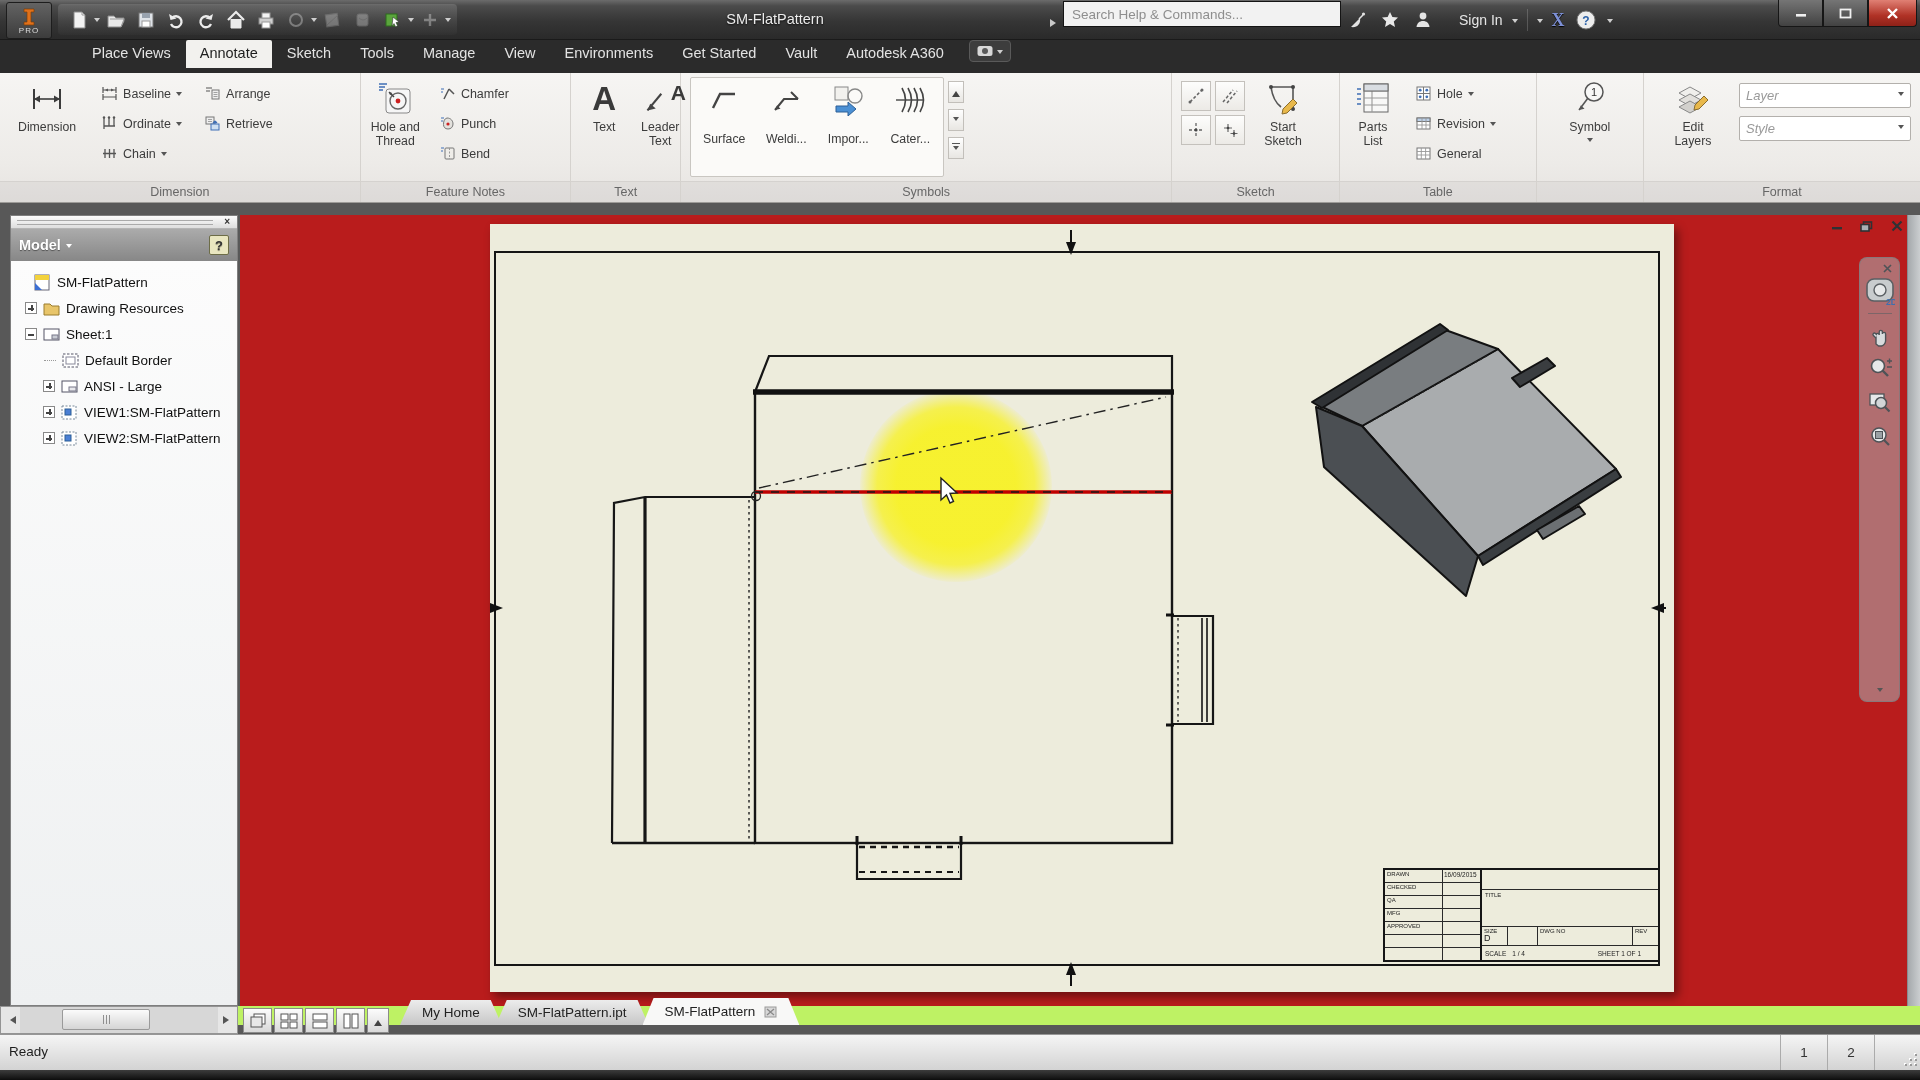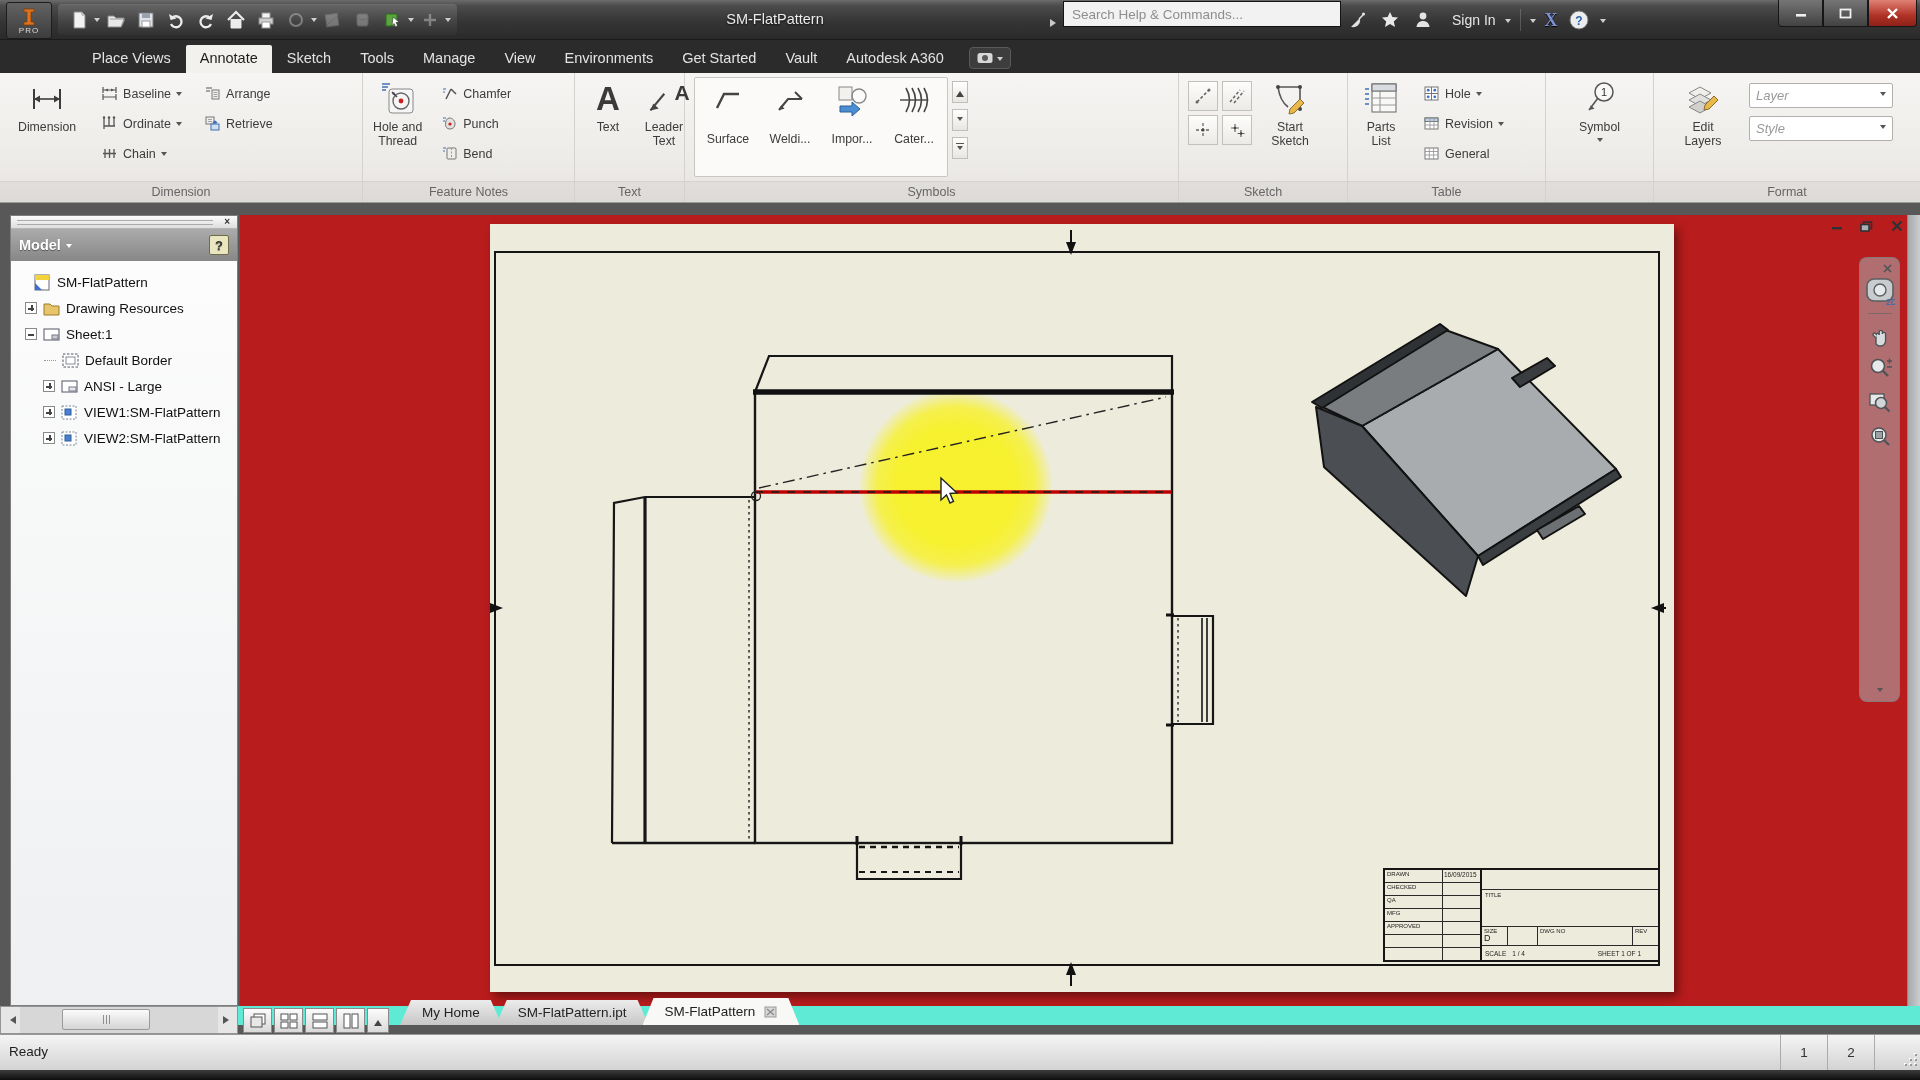--- a/index.html
+++ b/index.html
@@ -23,32 +23,32 @@
   .caret.dk { border-top-color:#555; }
   .wintitle { position:absolute; left:575px; top:0; width:400px; height:40px; line-height:38px; text-align:center;
     color:#ececec; font-size:14.5px; text-shadow:0 1px 2px rgba(0,0,0,.8); }
   .searchwrap { position:absolute; left:1050px; top:1px; display:flex; align-items:flex-end; }
   .search-expander { width:0; height:0; border:4px solid transparent; border-left:6px solid #c9c9c9; margin-right:3px; }
   .searchbox { width:278px; height:26px; background:#f2f2f2; border:1px solid #141414; font-size:13.5px;
     padding:0 8px; color:#555; font-family:"Liberation Sans",sans-serif; }
   .searchbox::placeholder { color:#8e8e8e; }
   .tbright { position:absolute; left:1345px; top:0; height:40px; display:flex; align-items:center; gap:9px; }
   .tbico { width:24px; height:24px; display:flex; align-items:center; justify-content:center; }
-  .signin-label { color:#e6e6e6; font-size:14px; margin-left:8px; }
+  .signin-label { color:#e6e6e6; font-size:14px; margin-left:15px; }
   .tbsep { width:1px; height:22px; background:rgba(255,255,255,.18); }
   .exchange-x { font-size:18px; font-weight:bold; color:#7d90d6; text-shadow:0 1px 1px #000; font-family:"Liberation Serif",serif; }
   .winbtns { position:absolute; right:3px; top:0; display:flex; }
   .wb { width:45px; height:27px; display:flex; align-items:center; justify-content:center;
     background:linear-gradient(#757575,#424242); border:1px solid #161616; border-top:none; }
   .wb.first { border-radius:0 0 0 4px; }
   .wb.close { background:linear-gradient(#e08074,#b03226 60%,#8e2118); width:49px; border-radius:0 0 4px 0; }
 
   
   .menubar { position:absolute; top:40px; left:0; width:100%; height:33px; background:#2b2b2b;
-    display:flex; align-items:flex-end; padding-left:78px; z-index:40; }
+    display:flex; padding-left:78px; z-index:40; }
   .mtab { height:28px; line-height:27px; padding:0 14px; color:#e3e3e3; font-size:14.5px; margin-right:1px; cursor:default; }
   .mtab.active { background:#f2f1ee; color:#1d1d1d; border-radius:2px 2px 0 0; }
   .capturebox { height:22px; margin:0 0 4px 10px; display:flex; align-items:center; gap:4px;
     background:#3d3d3d; border:1px solid #5a5a5a; border-radius:4px; padding:0 7px; }
 
   
   .ribbon { position:absolute; top:73px; left:0; width:100%; height:130px;
     background:linear-gradient(#f6f5f3,#edebe8 70%, #e6e3e0); border-bottom:1px solid #9d9b98; display:flex; z-index:30; }
   .rpanel { display:flex; flex-direction:column; border-right:1px solid #d5d2ce; }
   .rbody { flex:1; display:flex; align-items:flex-start; padding:4px 5px 0 5px; }
@@ -64,21 +64,21 @@
   .symb { display:flex; flex-direction:column; align-items:center; width:62px; padding-top:4px; }
   .symb svg { width:32px; height:32px; }
   .symb .lbl { font-size:12.3px; color:#3c3c3c; margin-top:16px; white-space:nowrap; }
   .symarrows { display:flex; flex-direction:column; gap:6px; margin-left:2px; padding:4px 2px; }
   .symarrows .ab { width:16px; height:22px; border:1px solid #c2bfba; background:linear-gradient(#fff,#e8e6e2);
     display:flex; align-items:center; justify-content:center; flex-direction:column; }
   .tinygrid { display:grid; grid-template-columns:30px 30px; grid-template-rows:30px 30px; gap:4px; padding:4px; }
   .tinyb { border:1px solid #c4c1bc; background:linear-gradient(#fdfdfc,#eceae6); display:flex; align-items:center; justify-content:center; }
   .tinyb svg { width:20px; height:20px; }
   .fmtcol { display:flex; flex-direction:column; gap:8px; padding:6px 4px; }
-  .dropsel { width:144px; height:25px; border:1px solid #b3b0ac; background:#fff; border-radius:2px;
+  .dropsel { width:172px; height:25px; border:1px solid #b3b0ac; background:#fff; border-radius:2px;
     display:flex; align-items:center; padding:0 6px; font-size:13px; color:#999; font-style:italic; }
   .dropsel .flex1 { flex:1; }
 
   
   .main { position:absolute; top:203px; left:0; width:100%; height:803px; background:#585858; }
 
   
   .mpanel { position:absolute; left:10px; top:12px; width:228px; bottom:0; background:#f0f0f0;
     border:1px solid #7e7e7e; display:flex; flex-direction:column; }
   .mp-grip { height:13px; position:relative; background:linear-gradient(#fcfcfc,#dedede); border-bottom:1px solid #b5b5b5; }
@@ -134,21 +134,21 @@
   .tbr-mid { height:19px; border-bottom:1px solid #2a2a2a; display:flex; }
   .szbox { width:26px; border-right:1px solid #2a2a2a; font-size:6px; padding:1px 2px; line-height:6px; }
   .szbox .big { font-size:9px; line-height:9px; }
   .gapbox { width:30px; border-right:1px solid #2a2a2a; }
   .dwgbox { flex:1; border-right:1px solid #2a2a2a; font-size:6px; padding:1px 2px; }
   .revbox { width:25px; font-size:6px; padding:1px 2px; }
   .tbr-bot { flex:1; display:flex; align-items:center; font-size:6.5px; gap:6px; padding:0 3px; }
   .tbr-bot .sheetlbl { margin-left:auto; margin-right:14px; }
 
   
-  .tabrow { position:absolute; top:1006px; left:0; width:100%; height:19px; background:#5eead4; z-index:35; }
+  .tabrow { position:absolute; top:1006px; left:0; width:100%; height:19px; background:#bef264; z-index:35; }
   .lscroll { position:absolute; left:0; top:0; width:238px; height:28px; background:#e6e6e6;
     border:1px solid #949494; display:flex; align-items:center; }
   .lsbtn { width:19px; height:100%; display:flex; align-items:center; justify-content:center; }
   .ltrack { flex:1; height:100%; background:#d7d7d7; position:relative; }
   .lthumb { position:absolute; left:42px; top:2px; width:88px; height:21px;
     background:linear-gradient(#fbfbfb,#d5d5d5); border:1px solid #9a9a9a; border-radius:2px;
     display:flex; align-items:center; justify-content:center; gap:2px; }
   .lthumb i { display:block; width:1px; height:9px; background:#8f8f8f; }
   .tri-l { width:0; height:0; border:4.5px solid transparent; border-right:6px solid #555; }
   .tri-r { width:0; height:0; border:4.5px solid transparent; border-left:6px solid #555; }

